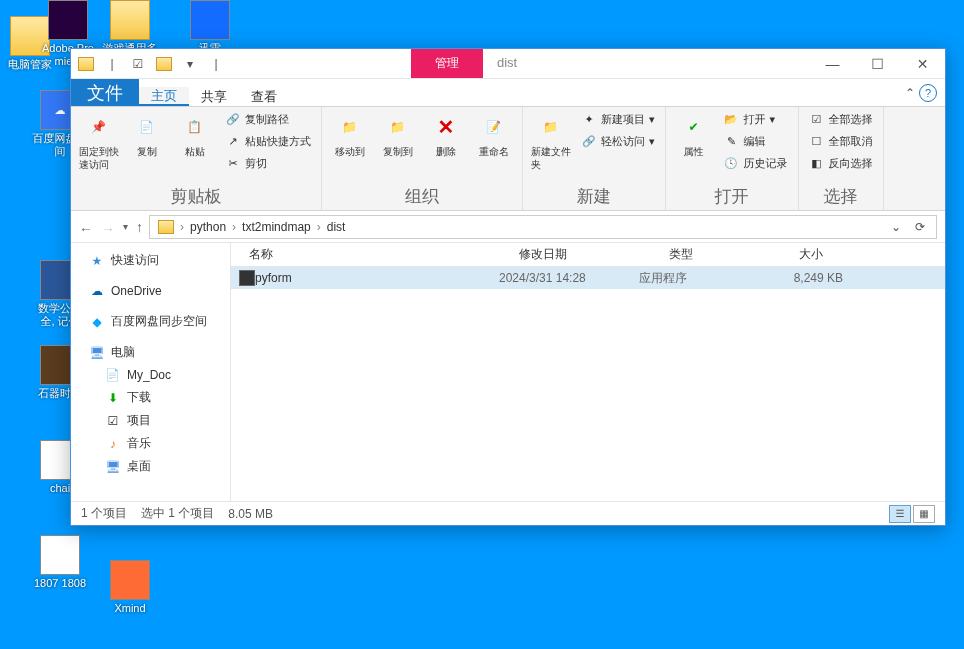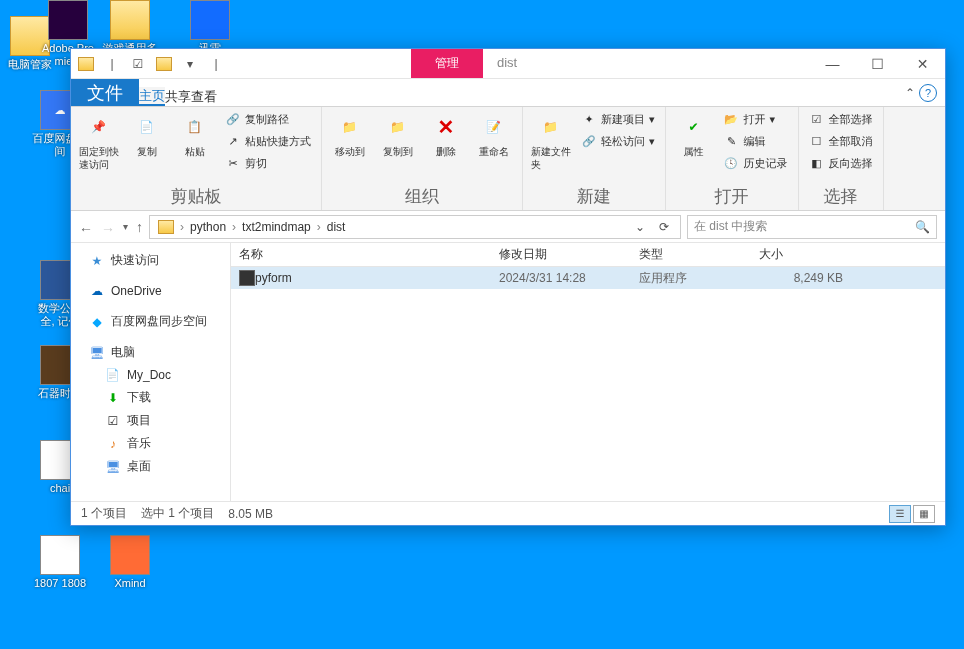--- a/index.html
+++ b/index.html
@@ -24,21 +24,21 @@
 .qat-btn { width: 22px; height: 22px; display:flex; align-items:center; justify-content:center; color:#555; }
 .folder-mini { width:16px; height:14px; background: linear-gradient(#ffe9a3,#f7c948); border:1px solid #cc9933; }
 .title-tab-sel { background: #e91e63; color:#fff; padding: 6px 24px; font-size:12px; margin-left:180px; }
 .title-text { padding: 6px 14px; color: #888; font-size:13px; }
 .win-controls { margin-left:auto; display:flex; }
 .win-btn { width:45px; height:30px; display:flex; align-items:center; justify-content:center; color:#555; font-size:14px; }
 
 
 .ribbon-tabs { height: 28px; background:#fff; display:flex; align-items:stretch; border-bottom:1px solid #d4d4d4; }
 .file-tab { background:#1979ca; color:#fff; padding: 4px 16px; font-size:18px; display:flex; align-items:center; }
-.rib-tab { padding: 4px 0; font-size:13px; color:#333; display:flex; align-items:center;margin-top:8px; }
+.rib-tab { padding: 4px 12px; font-size:13px; color:#333; display:flex; align-items:center;margin-top:8px; }
 .rib-tab.active { color:#1979ca; border-bottom: 2px solid #1979ca; background:#f4f4f4; }
 .rib-tab.contextual { color:#c2185b; background:#fdf1f5; }
 .rib-help { margin-left:auto; display:flex; align-items:center; gap:4px; padding-right:8px; }
 .help-circle { width:18px; height:18px; border:1px solid #1979ca; border-radius:50%; color:#1979ca; display:flex; align-items:center; justify-content:center; font-size:11px; }
 
 
 .ribbon { height: 104px; background:#f4f4f4; border-bottom:1px solid #d4d4d4; display:flex; }
 .rib-group { display:flex; flex-direction:column; border-right:1px solid #e0e0e0; padding: 2px 6px 0; }
 .rib-group-body { flex:1; display:flex; align-items:flex-start; gap:4px; }
 .rib-group-label { text-align:center; font-size:17px; color:#666; padding:2px 0; }
@@ -66,21 +66,21 @@
 .navpane::-webkit-scrollbar { width:16px; }
 .navpane::-webkit-scrollbar-thumb { background:#c1c1c1; }
 .navpane::-webkit-scrollbar-track { background:#f0f0f0; }
 .nav-item { display:flex; align-items:center; gap:6px; padding:3px 8px 3px 18px; font-size:12px; color:#333; cursor:pointer; white-space:nowrap; }
 .nav-item.sub { padding-left:34px; }
 .nav-item .nic { width:16px; height:16px; display:flex; align-items:center; justify-content:center; }
 .nav-sep { height:8px; }
 
 .content { flex:1; display:flex; flex-direction:column; }
 .col-headers { height:24px; border-bottom:1px solid #e5e5e5; display:flex; align-items:center; font-size:12px; color:#333; }
-.col-headers div { padding:0 8px; }
+.col-headers div { padding:0 8px;margin-left:10px; }
 .ch-name { flex: 0 0 260px; }
 .ch-date { flex: 0 0 140px; }
 .ch-type { flex: 0 0 120px; }
 .ch-size { flex: 0 0 100px; text-align: left; }
 .filelist { flex:1; overflow:auto; }
 .file-row { height:22px; display:flex; align-items:center; font-size:12px; color:#333; cursor:pointer; }
 .file-row.selected { background:#d9eaf7; }
 .fr-name { flex: 0 0 260px; display:flex; align-items:center; padding-left:8px; }
 .fr-date { flex: 0 0 140px; color:#666; padding:0 8px; }
 .fr-type { flex: 0 0 120px; color:#666; padding:0 8px; }
@@ -125,21 +125,21 @@
     <div class="icon-label">石器时代</div>
   </div>
 <div class="desktop-icon" style="left:30px; top:440px;">
     <div class="icon-img di-white"></div>
     <div class="icon-label">chai</div>
   </div>
 <div class="desktop-icon" style="left:30px; top:535px;">
     <div class="icon-img di-white"></div>
     <div class="icon-label">1807 1808</div>
   </div>
-<div class="desktop-icon" style="left:100px; top:535px;">
+<div class="desktop-icon" style="left:100px; top:560px;">
     <div class="icon-img di-orange"></div>
     <div class="icon-label">Xmind</div>
   </div>
 
 <div class="explorer">
 
   <div class="titlebar">
     <div class="titlebar-left">
       <div class="qat-btn">
           <div class="folder-mini"></div>
@@ -297,24 +297,20 @@
         </div>
       <span class="bc-sep">›</span>
       <div class="bc-seg">python</div>
       <span class="bc-sep">›</span>
       <div class="bc-seg">txt2mindmap</div>
       <span class="bc-sep">›</span>
       <div class="bc-seg">dist</div>
       <span style="margin-left:auto" class="bc-refresh">⌄</span>
       <span class="bc-refresh">⟳</span>
     </div>
-    <div class="searchbox">
-      <span>在 dist 中搜索</span>
-      <span class="sicon">🔍</span>
-    </div>
   </div>
 
   <div class="body">
     <div class="navpane">
       <div class="nav-item">
           <span class="nic" style="color:#3b8ed6">★</span>
           <span>快速访问</span>
         </div>
       <div class="nav-sep"></div>
       <div class="nav-item">

